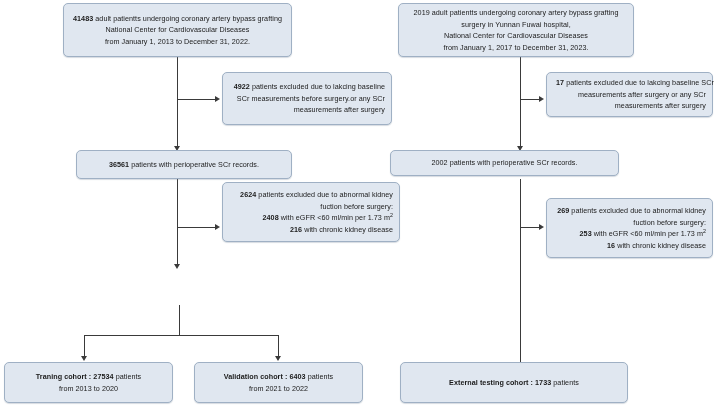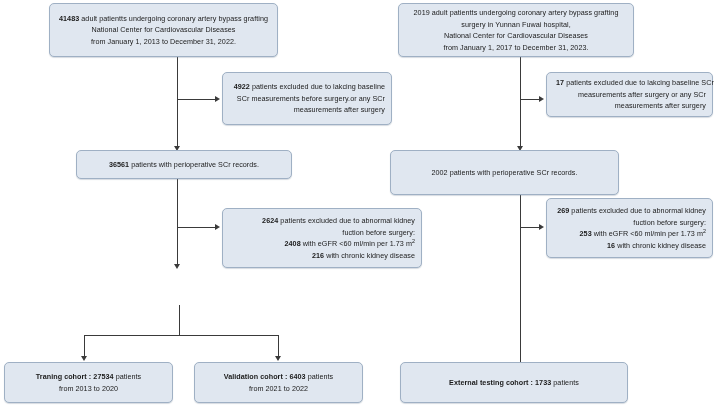--- a/index.html
+++ b/index.html
@@ -93,21 +93,21 @@
   <div class="conn vline" style="left:520px; top:57px; height:90px;"></div>
   <div class="arrow-down" style="left:517px; top:146px;"></div>
   <div class="conn hline" style="left:520px; top:99px; width:20px;"></div>
   <div class="arrow-right" style="left:539px; top:96px;"></div>
 
   <div class="conn vline" style="left:520px; top:179px; height:184px;"></div>
   <div class="arrow-down" style="left:517px; top:362px;"></div>
   <div class="conn hline" style="left:520px; top:227px; width:20px;"></div>
   <div class="arrow-right" style="left:539px; top:224px;"></div>
 
-  <div class="node center" style="left:49px; top:3px; width:229px; height:54px;">
+  <div class="node center" style="left:63px; top:3px; width:229px; height:54px;">
       <div class="line"><b>41483</b> adult patientts undergoing coronary artery bypass grafting</div>
       <div class="line">National Center for Cardiovascular Diseases</div>
       <div class="line">from January 1, 2013 to December 31, 2022.</div>
     </div>
 
   <div class="node center" style="left:398px; top:3px; width:236px; height:54px;">
       <div class="line">2019 adult patientts undergoing coronary artery bypass grafting</div>
       <div class="line">surgery in Yunnan Fuwai hospital,</div>
       <div class="line">National Center for Cardiovascular Diseases</div>
       <div class="line">from January 1, 2017 to December 31, 2023.</div>
@@ -122,25 +122,25 @@
   <div class="node left" style="left:546px; top:72px; width:167px; height:45px;">
       <div class="line"><b>17</b> patients excluded due to lakcing baseline SCr</div>
       <div class="line">measurements after surgery or any SCr</div>
       <div class="line">measurements after surgery</div>
     </div>
 
   <div class="node center" style="left:76px; top:150px; width:216px; height:29px;">
       <div class="line"><b>36561</b> patients with perioperative SCr records.</div>
     </div>
 
-  <div class="node center" style="left:390px; top:150px; width:229px; height:45px;justify-content:center;">
+  <div class="node center" style="left:390px; top:150px; width:229px; height:26px;justify-content:center;">
       <div class="line">2002 patients with perioperative SCr records.</div>
     </div>
 
-  <div class="node left" style="left:222px; top:208px; width:200px; height:60px;">
+  <div class="node left" style="left:222px; top:182px; width:178px; height:60px;">
       <div class="line"><b>2624</b> patients excluded due to abnormal kidney</div>
       <div class="line">fuction before surgery:</div>
       <div class="line indent"><b>2408</b> with eGFR &lt;60 ml/min per 1.73 m<sup>2</sup></div>
       <div class="line indent"><b>216</b> with chronic kidney disease</div>
     </div>
 
   <div class="node left" style="left:546px; top:198px; width:167px; height:60px;">
       <div class="line"><b>269</b> patients excluded due to abnormal kidney</div>
       <div class="line">fuction before surgery:</div>
       <div class="line indent"><b>253</b> with eGFR &lt;60 ml/min per 1.73 m<sup>2</sup></div>

